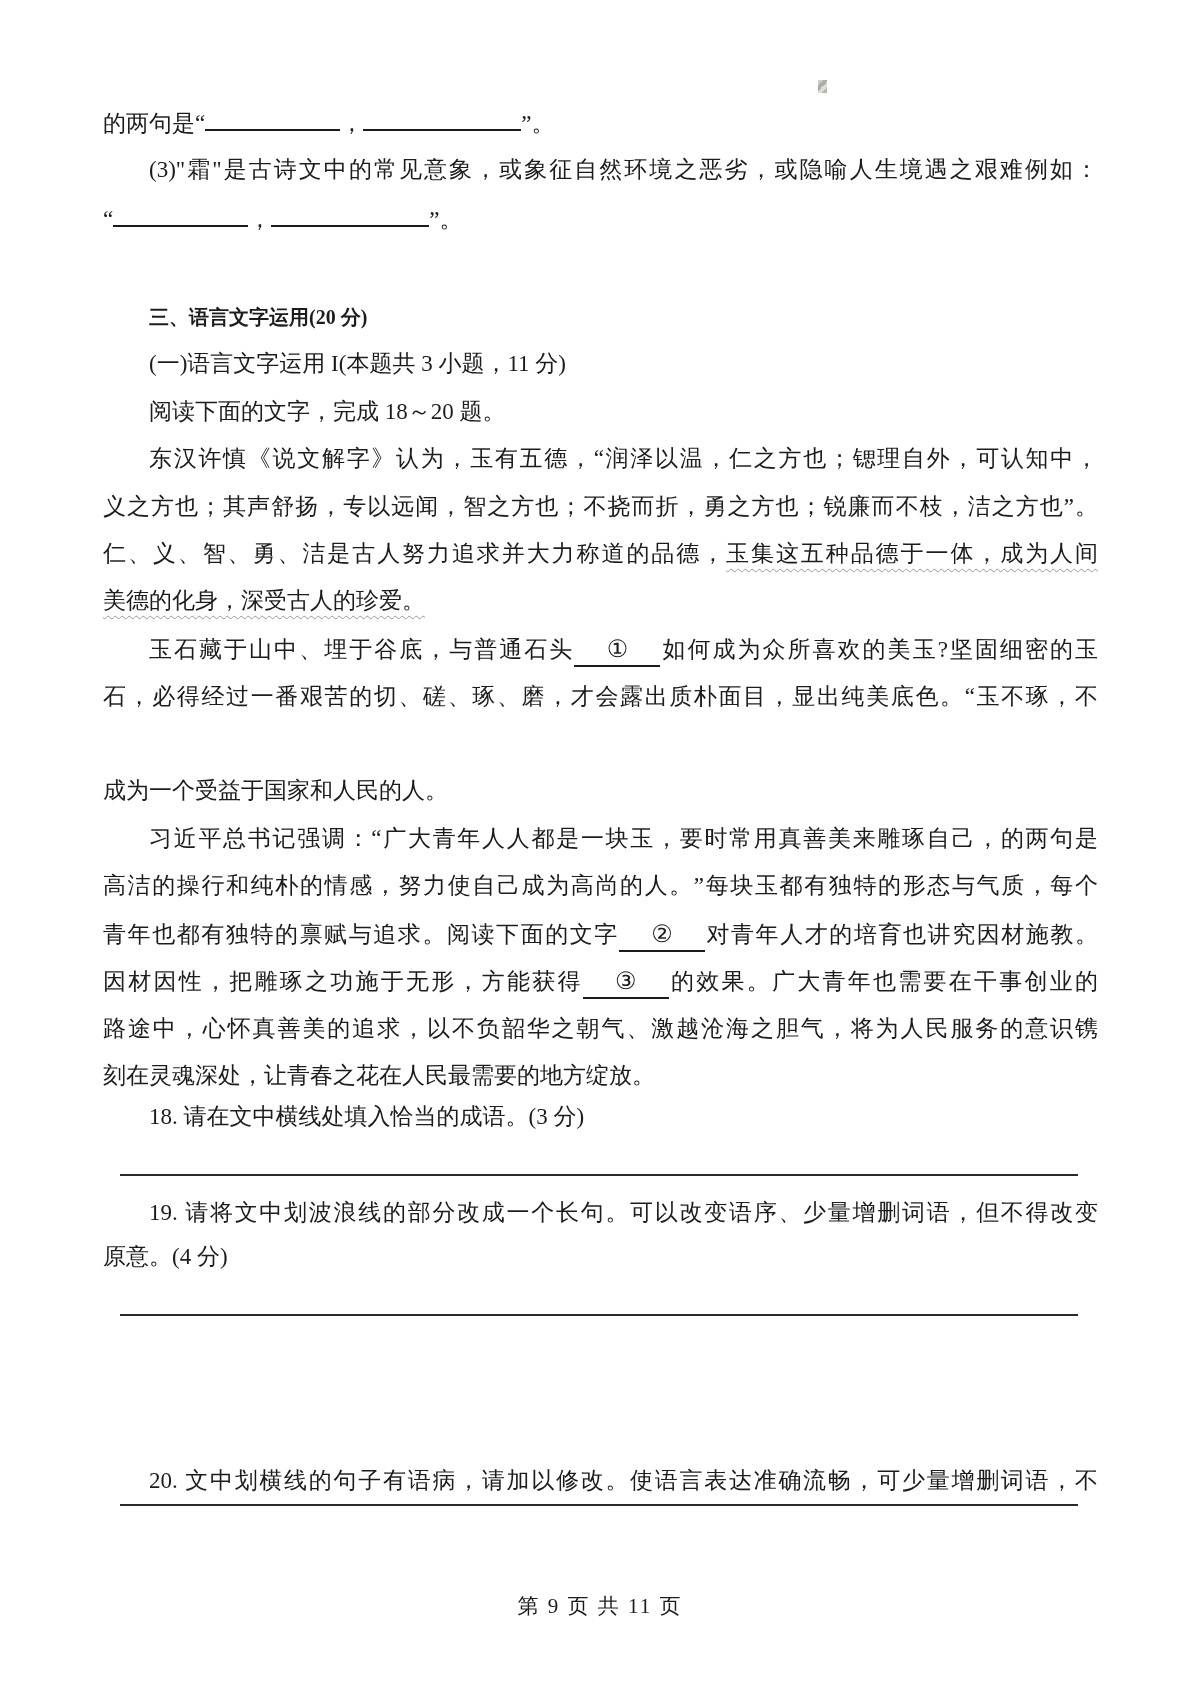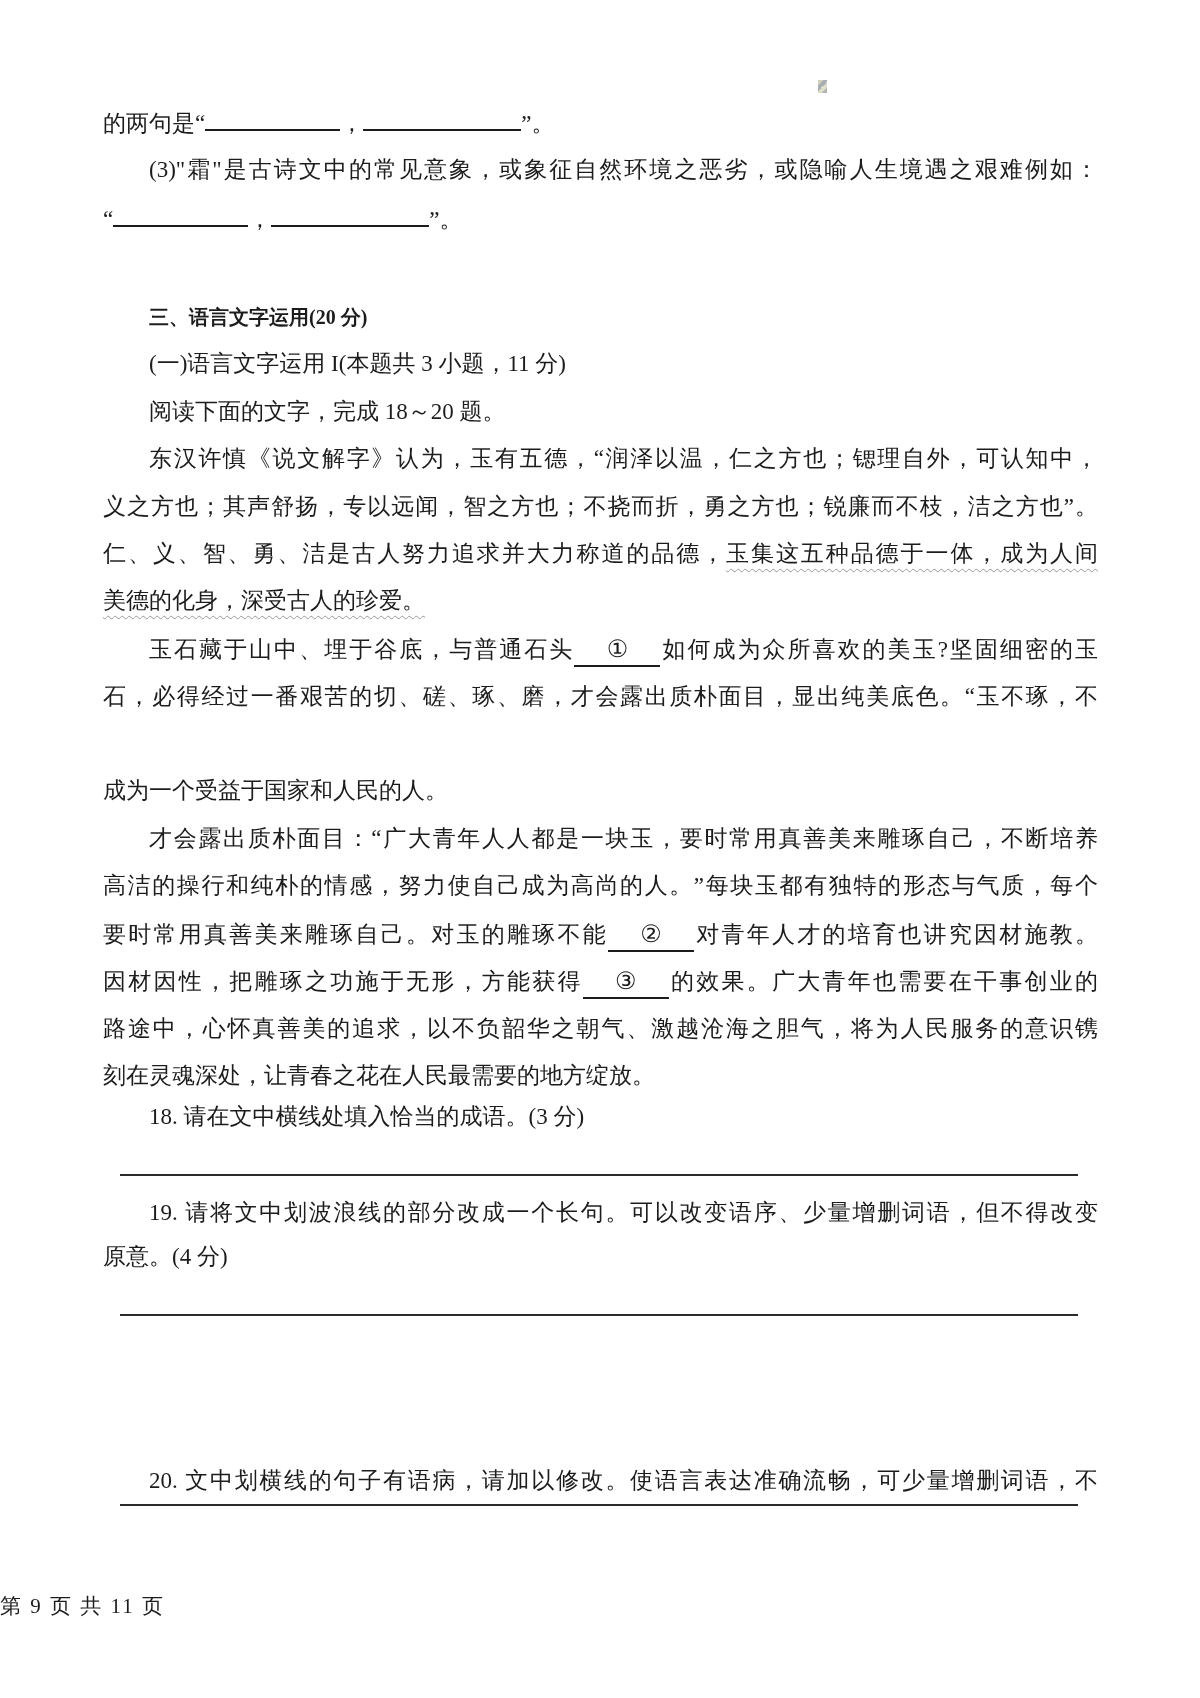--- a/index.html
+++ b/index.html
@@ -15,21 +15,21 @@
           border-bottom:2px solid #1c1c1c;vertical-align:baseline;}
   .ublank.w2{width:158px;}
   .cblank{display:inline-block;min-width:86px;text-align:center;text-align-last:center;
           border-bottom:2px solid #1c1c1c;vertical-align:baseline;}
   .circ{font-size:24px;}
   .wavy{text-decoration:underline;text-decoration-style:wavy;
         text-decoration-color:#9a9a9a;text-decoration-thickness:1px;
         text-underline-offset:7px;}
   .ansline{position:absolute;left:120px;width:958px;height:0;
            border-top:2px solid #2b2b2b;}
-  .footer{position:absolute;left:0;width:1200px;text-align:left;
+  .footer{position:absolute;left:0;width:1200px;text-align:center;
           font-size:21px;letter-spacing:2px;}
   .artifact{position:absolute;left:818px;top:80px;width:9px;height:13px;
             background:linear-gradient(135deg,#c9c9ae 0 25%,#9aa0a6 25% 50%,#d8d8c2 50% 75%,#a8a8a8 75%);
             opacity:.85;}
 </style>
 </head>
 <body>
 
 <div class="page">
 
@@ -47,23 +47,23 @@
 
   <div class="line ind j" style="top:444px">东汉许慎《说文解字》认为，玉有五德，“润泽以温，仁之方也；锶理自外，可认知中，</div>
   <div class="line j" style="top:492px">义之方也；其声舒扬，专以远闻，智之方也；不挠而折，勇之方也；锐廉而不枝，洁之方也”。</div>
   <div class="line j" style="top:539px"><span>仁、义、智、勇、洁是古人努力追求并大力称道的品德，</span><span class="wavy">玉集这五种品德于一体，成为人间</span></div>
   <div class="line ind j" style="top:634px"><span>玉石藏于山中、埋于谷底，与普通石头</span><span class="cblank"><span class="circ">①</span></span><span>如何成为众所喜欢的美玉?坚固细密的玉</span></div>
 
   <div class="line" style="top:586px"><span class="wavy">美德的化身，深受古人的珍爱。</span></div>
   <div class="line j" style="top:682px">石，必得经过一番艰苦的切、磋、琢、磨，才会露出质朴面目，显出纯美底色。“玉不琢，不</div>
   <div class="line" style="top:776px">成为一个受益于国家和人民的人。</div>
 
-  <div class="line ind j" style="top:824px">才会露出质朴面目：“广大青年人人都是一块玉，要时常用真善美来雕琢自己，不断培养</div>
+  <div class="line ind j" style="top:824px">习近平总书记强调：“广大青年人人都是一块玉，要时常用真善美来雕琢自己，的两句是</div>
   <div class="line j" style="top:871px">高洁的操行和纯朴的情感，努力使自己成为高尚的人。”每块玉都有独特的形态与气质，每个</div>
-  <div class="line j" style="top:919px"><span>要时常用真善美来雕琢自己。对玉的雕琢不能</span><span class="cblank"><span class="circ">②</span></span><span>对青年人才的培育也讲究因材施教。</span></div>
+  <div class="line j" style="top:919px"><span>青年也都有独特的禀赋与追求。阅读下面的文字</span><span class="cblank"><span class="circ">②</span></span><span>对青年人才的培育也讲究因材施教。</span></div>
   <div class="line j" style="top:966px"><span>因材因性，把雕琢之功施于无形，方能获得</span><span class="cblank"><span class="circ">③</span></span><span>的效果。广大青年也需要在干事创业的</span></div>
   <div class="line j" style="top:1014px">路途中，心怀真善美的追求，以不负韶华之朝气、激越沧海之胆气，将为人民服务的意识镌</div>
   <div class="line" style="top:1061px">刻在灵魂深处，让青春之花在人民最需要的地方绽放。</div>
 
   <div class="line ind" style="top:1102px">18. 请在文中横线处填入恰当的成语。(3 分)</div>
   <div class="ansline" style="top:1174px"></div>
 
   <div class="line ind j" style="top:1198px">19. 请将文中划波浪线的部分改成一个长句。可以改变语序、少量增删词语，但不得改变</div>
   <div class="line" style="top:1242px">原意。(4 分)</div>
   <div class="ansline" style="top:1314px"></div>

